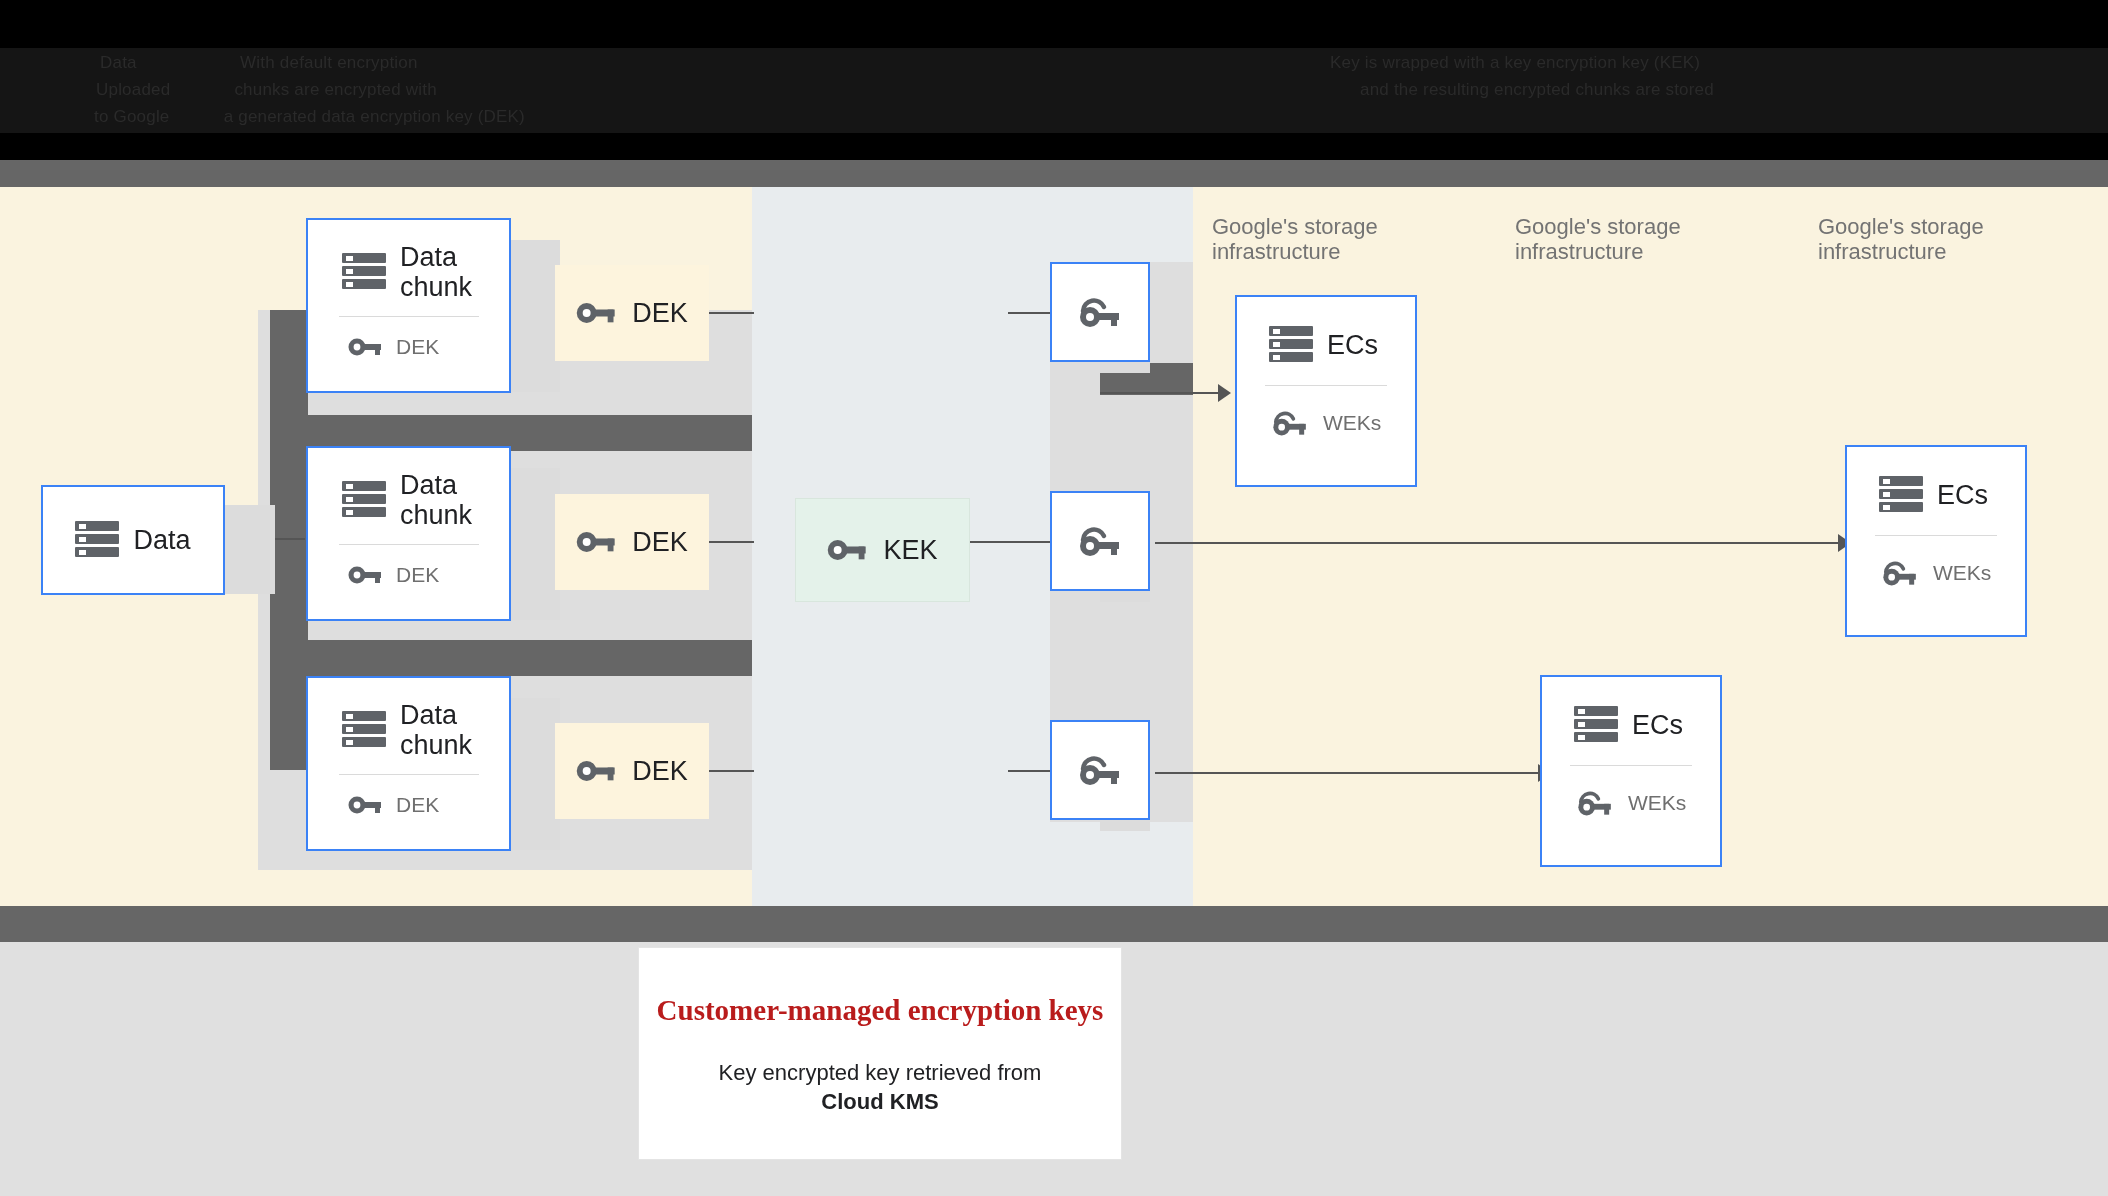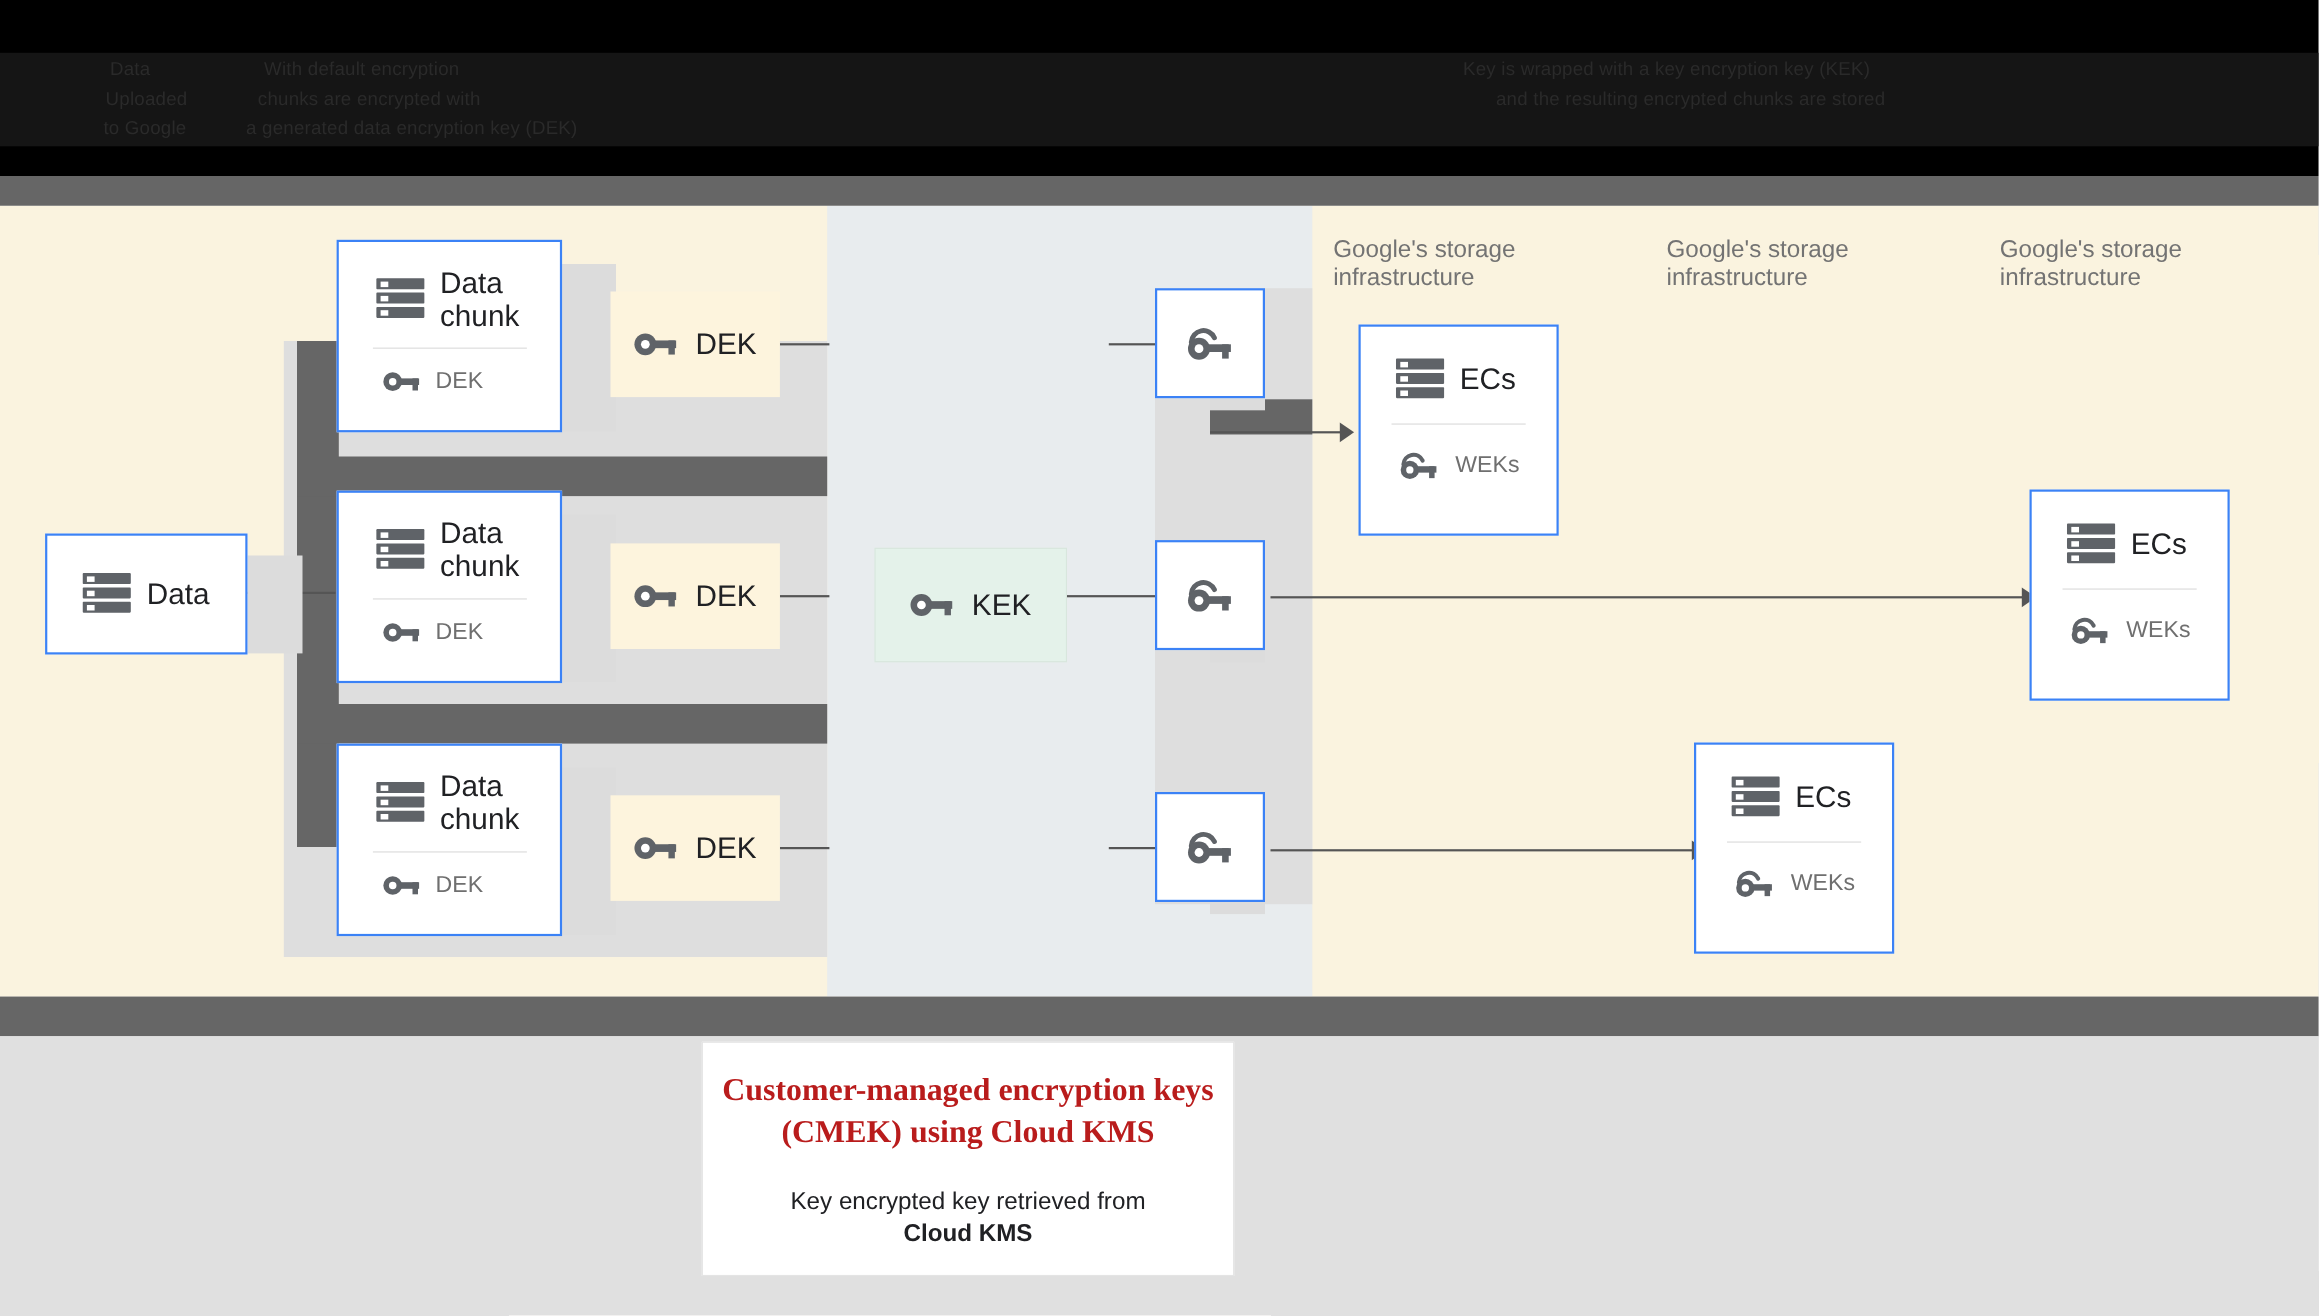--- a/index.html
+++ b/index.html
@@ -352,21 +352,20 @@
         <rect x="20" y="19" width="21" height="7" fill="#5f6368"></rect>
         <rect x="33" y="19" width="6" height="13" fill="#5f6368"></rect>
       </svg>
       <span class="card-sub">WEKs</span>
     </div>
   </div>
 
   <div id="caption">
     <div class="c1">
       <div>Customer-managed encryption keys</div>
-      <div>(CMEK) using Cloud KMS</div>
     </div>
     <div class="c2">
       <div>Key encrypted key retrieved from</div>
       <b>Cloud KMS</b>
     </div>
   </div>
 
 </div>
 
 </body></html>

